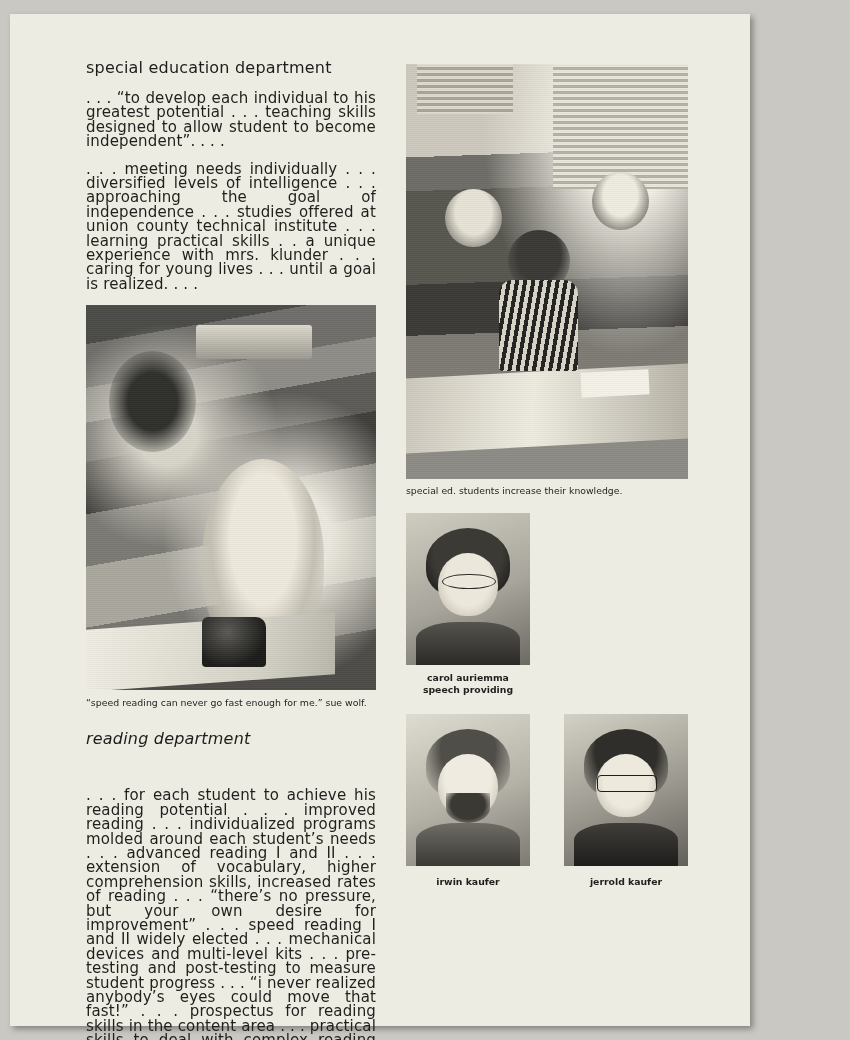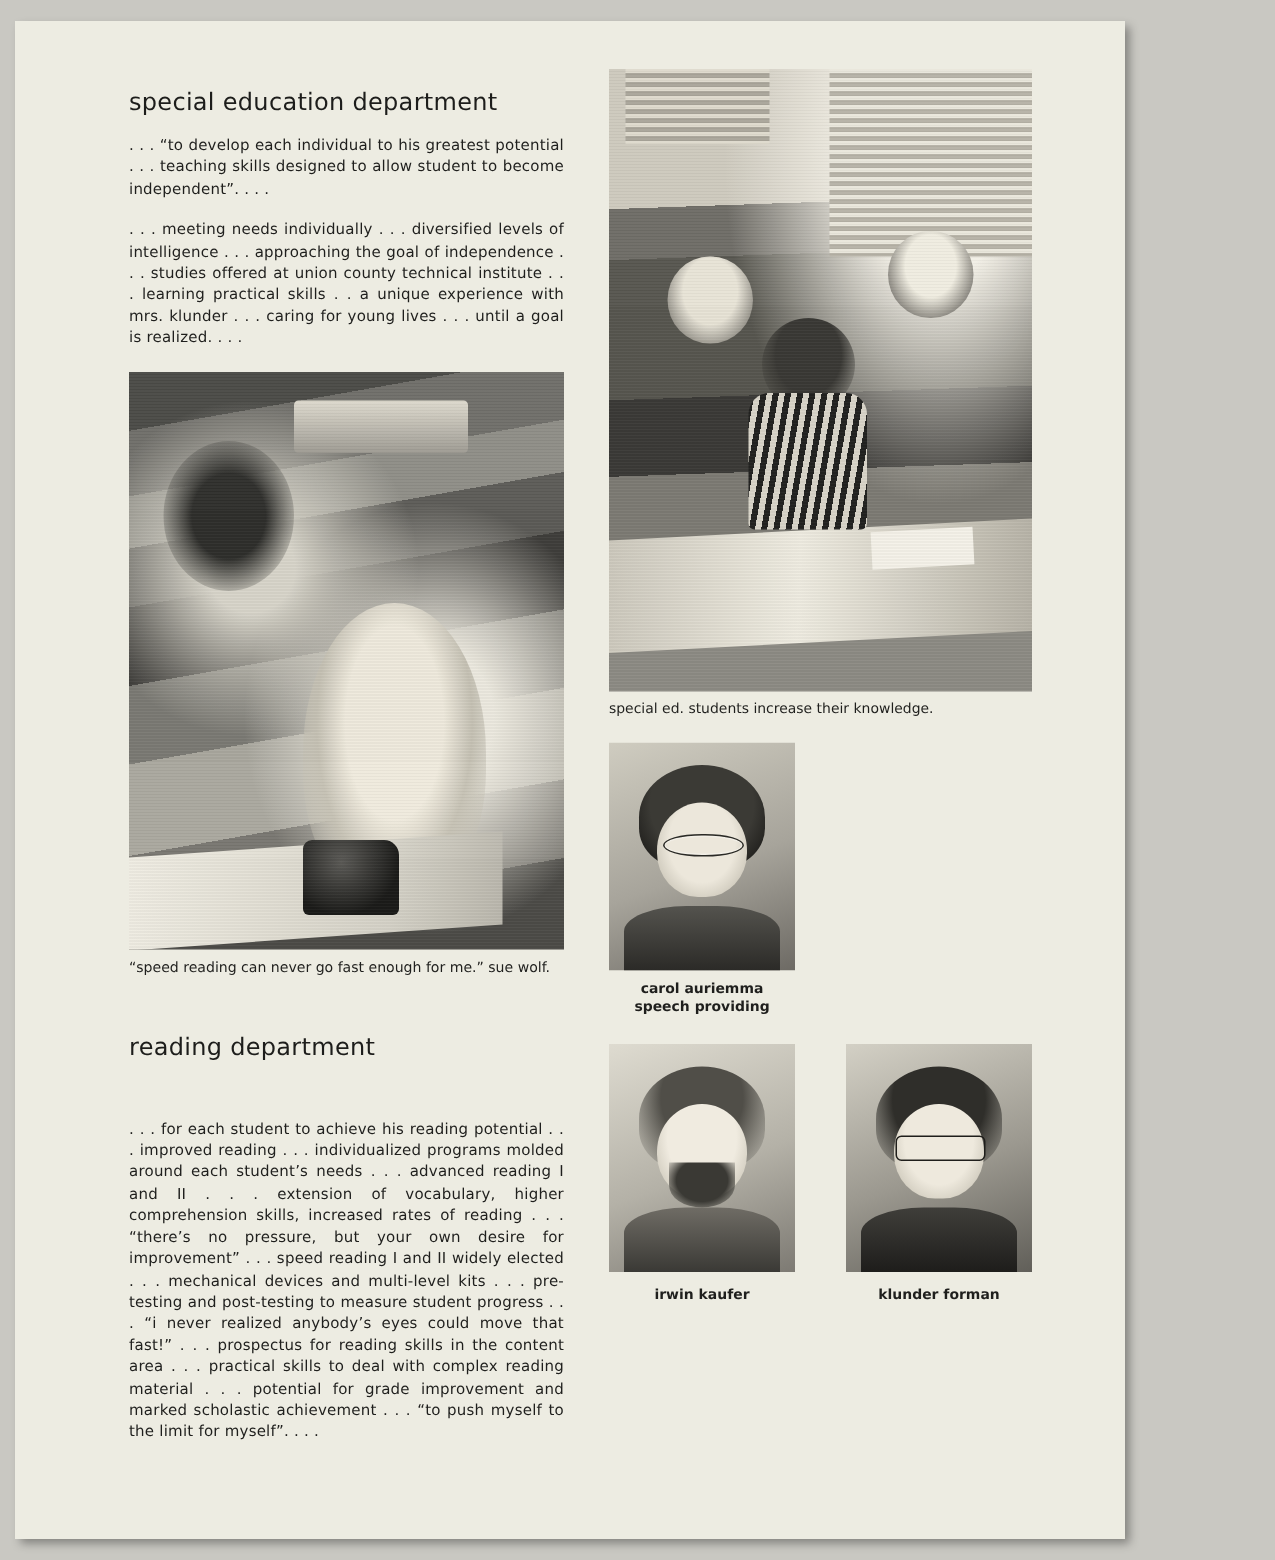--- a/index.html
+++ b/index.html
@@ -40,40 +40,40 @@
   
   .col-left {
     position: absolute;
     left: 46px;
     top: 22px;
     width: 290px;
   }
   .col-right {
     position: absolute;
     left: 366px;
-    top: 10px;
+    top: 28px;
     width: 232px;
   }
 
   
   .dept-title {
     font-size: 16px;
     font-weight: 400;
     letter-spacing: 0.2px;
     color: #1d1d1b;
     margin: 0 0 14px 0;
     font-family: "DejaVu Sans", sans-serif;
   }
   .dept-title.second {
     margin-top: 0;
   }
 
   
   .para {
-    font-size: 10px;
+    font-size: 15px;
     line-height: 14.4px;
     color: #1f1f1d;
     text-align: justify;
     margin: 0 0 13px 0;
     letter-spacing: 0.15px;
     font-family: "DejaVu Sans", sans-serif;
   }
   .para:last-child { margin-bottom: 0; margin-top: 40px; }
 
   
@@ -295,21 +295,21 @@
           <div class="blob-b"></div>
           <div class="machine"></div>
           <div class="blob-a"></div>
           <div class="desk"></div>
           <div class="dark-obj"></div>
           <div class="grain"></div>
         </div>
 
         <div class="cap-speed">“speed reading can never go fast enough for me.” sue wolf.</div>
 
-        <h1 class="dept-title second" style="margin-top:36px;">reading department</h1>
+        <h1 class="dept-title second" style="margin-top:20px;font-style:italic;">reading department</h1>
 
 
         <p class="para">. . . for each student to achieve his reading potential . . . improved reading . . . individualized programs molded around each student’s needs . . . advanced reading I and II . . . extension of vocabulary, higher comprehension skills, increased rates of reading . . . “there’s no pressure, but your own desire for improvement” . . . speed reading I and II widely elected . . . mechanical devices and multi-level kits . . . pre-testing and post-testing to measure student progress . . . “i never realized anybody’s eyes could move that fast!” . . . prospectus for reading skills in the content area . . . practical skills to deal with complex reading material . . . potential for grade improvement and marked scholastic achievement . . . “to push myself to the limit for myself”. . . .</p>
       </div>
 
       <div class="col-right">
 
         <div class="photo" id="photo-specialed">
           <div class="blinds2"></div>
           <div class="blinds"></div>
@@ -357,21 +357,21 @@
 
             <div class="pcell">
               <div class="portrait" id="portrait-forman">
                 <div class="bg"></div>
                 <div class="hair"></div>
                 <div class="face"></div>
                 <div class="glasses"></div>
                 <div class="body"></div>
                 <div class="grain"></div>
               </div>
-              <div class="p-name" style="margin-top:10px;">klunder forman</div>
+              <div class="p-name" style="margin-top:10px;">jerrold kaufer</div>
             </div>
           </div>
 
         </div>
       </div>
 
     </div>
   </div>
 </div>
 

